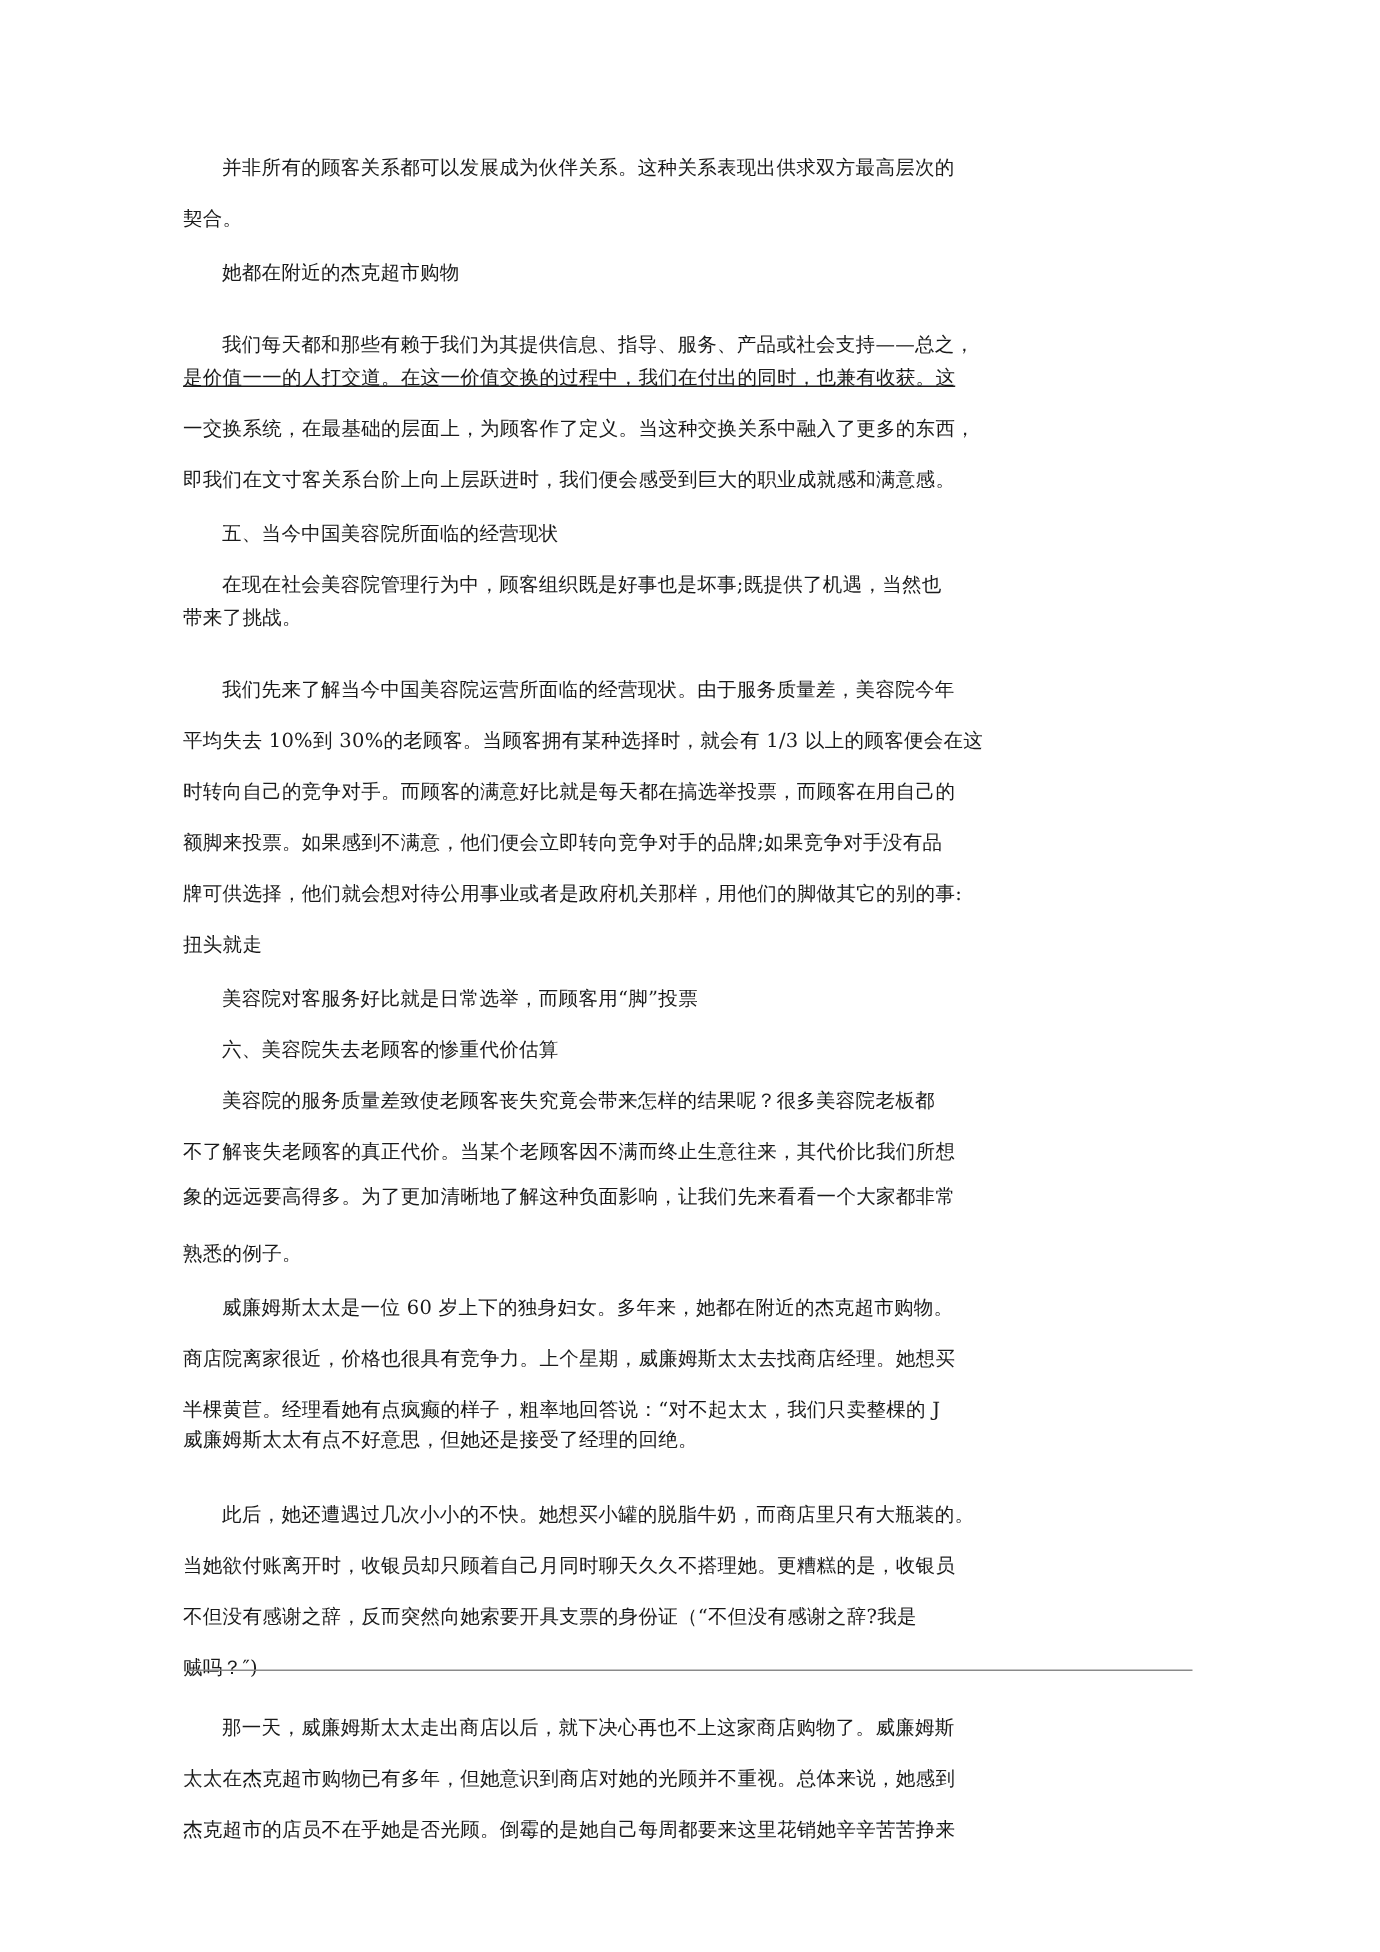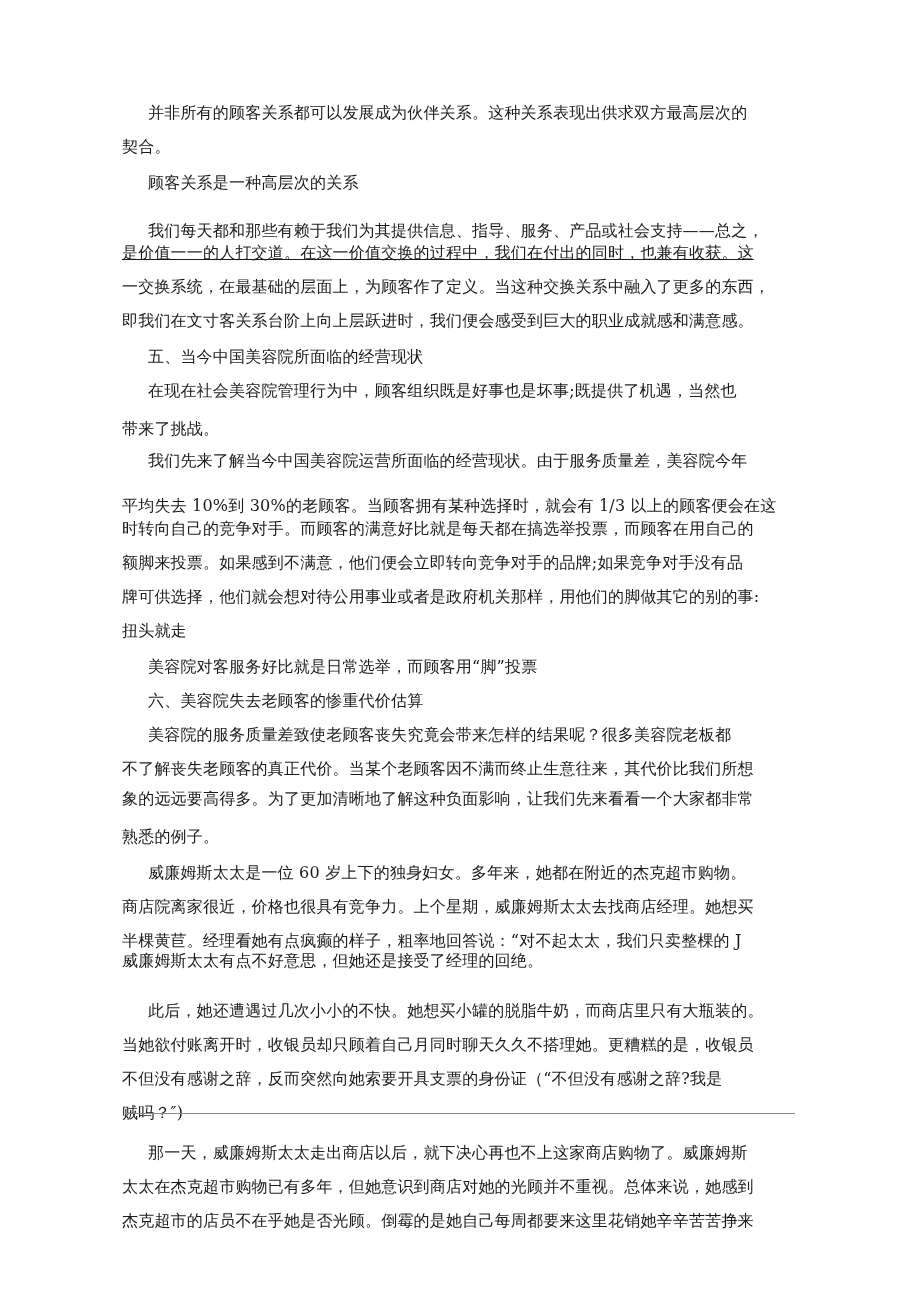--- a/index.html
+++ b/index.html
@@ -1,41 +1,41 @@
 <!DOCTYPE html>
 <html><head>
 <meta charset="utf-8">
 <style>
   html, body { margin: 0; padding: 0; background: #ffffff; }
   body { width: 920px; height: 1301px; position: relative; overflow: hidden;
          font-family: "DejaVu Serif", "Liberation Serif", serif; color: #1a1a1a; }
   .page { position: absolute; left: 122px; top: 96px; width: 674px; }
-  .line { position: absolute; left: 0; height: 33px; font-size: 16px; line-height: 33px;
+  .line { position: absolute; left: 0; height: 33px; font-size: 13px; line-height: 33px;
           white-space: nowrap; letter-spacing: 0.2px; }
   .indent { left: 26px; }
   .divider { position: absolute; left: 3px; width: 670px; height: 0;
              border-top: 1.5px solid #8a8a8a; }
 </style>
 </head>
 <body>
 
 <div class="page">
   <div id="lines">
       <div class="line indent" style="top: 0px;">并非所有的顾客关系都可以发展成为伙伴关系。这种关系表现出供求双方最高层次的</div>
       <div class="line" style="top: 34px;">契合。</div>
-      <div class="line indent" style="top: 70px;">顾客关系是一种高层次的关系</div>
+      <div class="line indent" style="top: 70px;">她都在附近的杰克超市购物</div>
       <div class="line indent" style="top: 106px; margin-top: 12px;">我们每天都和那些有赖于我们为其提供信息、指导、服务、产品或社会支持——总之，</div>
       <div class="line" style="top: 140px; text-decoration: underline;">是价值一一的人打交道。在这一价值交换的过程中，我们在付出的同时，也兼有收获。这</div>
       <div class="line" style="top: 174px;">一交换系统，在最基础的层面上，为顾客作了定义。当这种交换关系中融入了更多的东西，</div>
       <div class="line" style="top: 208px;">即我们在文寸客关系台阶上向上层跃进时，我们便会感受到巨大的职业成就感和满意感。</div>
       <div class="line indent" style="top: 244px;">五、当今中国美容院所面临的经营现状</div>
       <div class="line indent" style="top: 278px;">在现在社会美容院管理行为中，顾客组织既是好事也是坏事;既提供了机遇，当然也</div>
-      <div class="line" style="top: 316px; text-align: right;">带来了挑战。</div>
+      <div class="line" style="top: 300px; text-align: right;">带来了挑战。</div>
       <div class="line indent" style="top: 348px;">我们先来了解当今中国美容院运营所面临的经营现状。由于服务质量差，美容院今年</div>
-      <div class="line" style="top: 382px; margin-top: 11px;">平均失去 10%到 30%的老顾客。当顾客拥有某种选择时，就会有 1/3 以上的顾客便会在这</div>
+      <div class="line" style="top: 382px;">平均失去 10%到 30%的老顾客。当顾客拥有某种选择时，就会有 1/3 以上的顾客便会在这</div>
       <div class="line" style="top: 416px;">时转向自己的竞争对手。而顾客的满意好比就是每天都在搞选举投票，而顾客在用自己的</div>
       <div class="line" style="top: 450px;">额脚来投票。如果感到不满意，他们便会立即转向竞争对手的品牌;如果竞争对手没有品</div>
       <div class="line" style="top: 484px;">牌可供选择，他们就会想对待公用事业或者是政府机关那样，用他们的脚做其它的别的事:</div>
       <div class="line" style="top: 518px;">扭头就走</div>
       <div class="line indent" style="top: 554px;">美容院对客服务好比就是日常选举，而顾客用“脚”投票</div>
       <div class="line indent" style="top: 588px;">六、美容院失去老顾客的惨重代价估算</div>
       <div class="line indent" style="top: 622px;">美容院的服务质量差致使老顾客丧失究竟会带来怎样的结果呢？很多美容院老板都</div>
       <div class="line" style="top: 656px;">不了解丧失老顾客的真正代价。当某个老顾客因不满而终止生意往来，其代价比我们所想</div>
       <div class="line" style="top: 686px;">象的远远要高得多。为了更加清晰地了解这种负面影响，让我们先来看看一个大家都非常</div>
       <div class="line" style="top: 724px;">熟悉的例子。</div>

